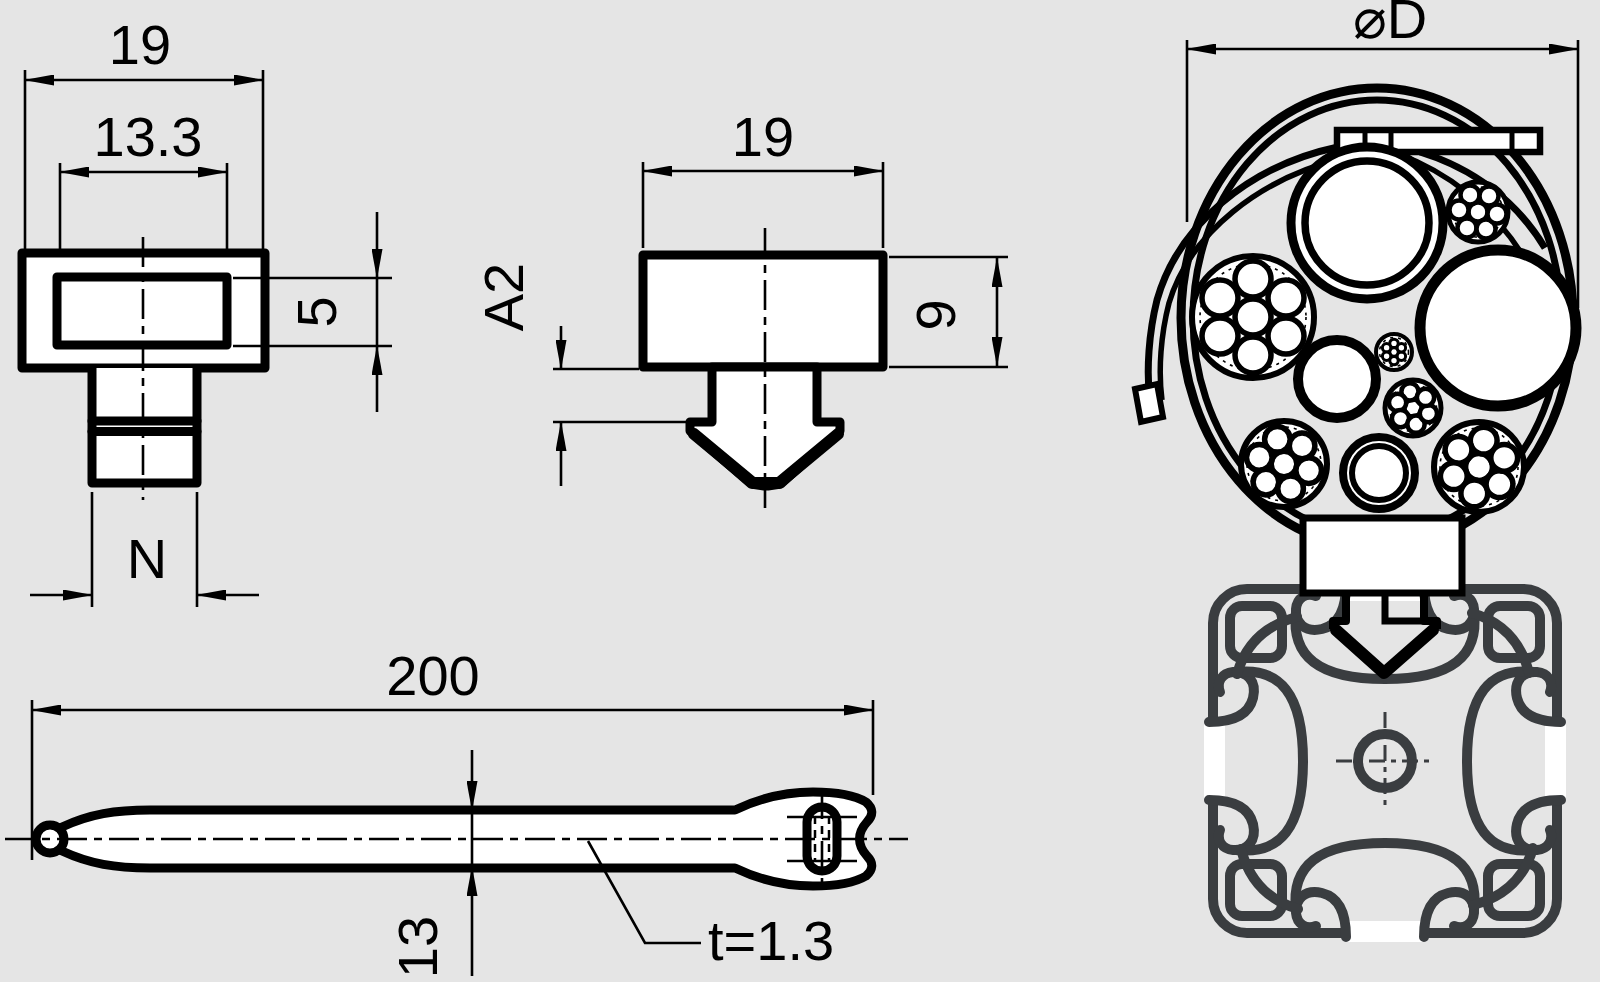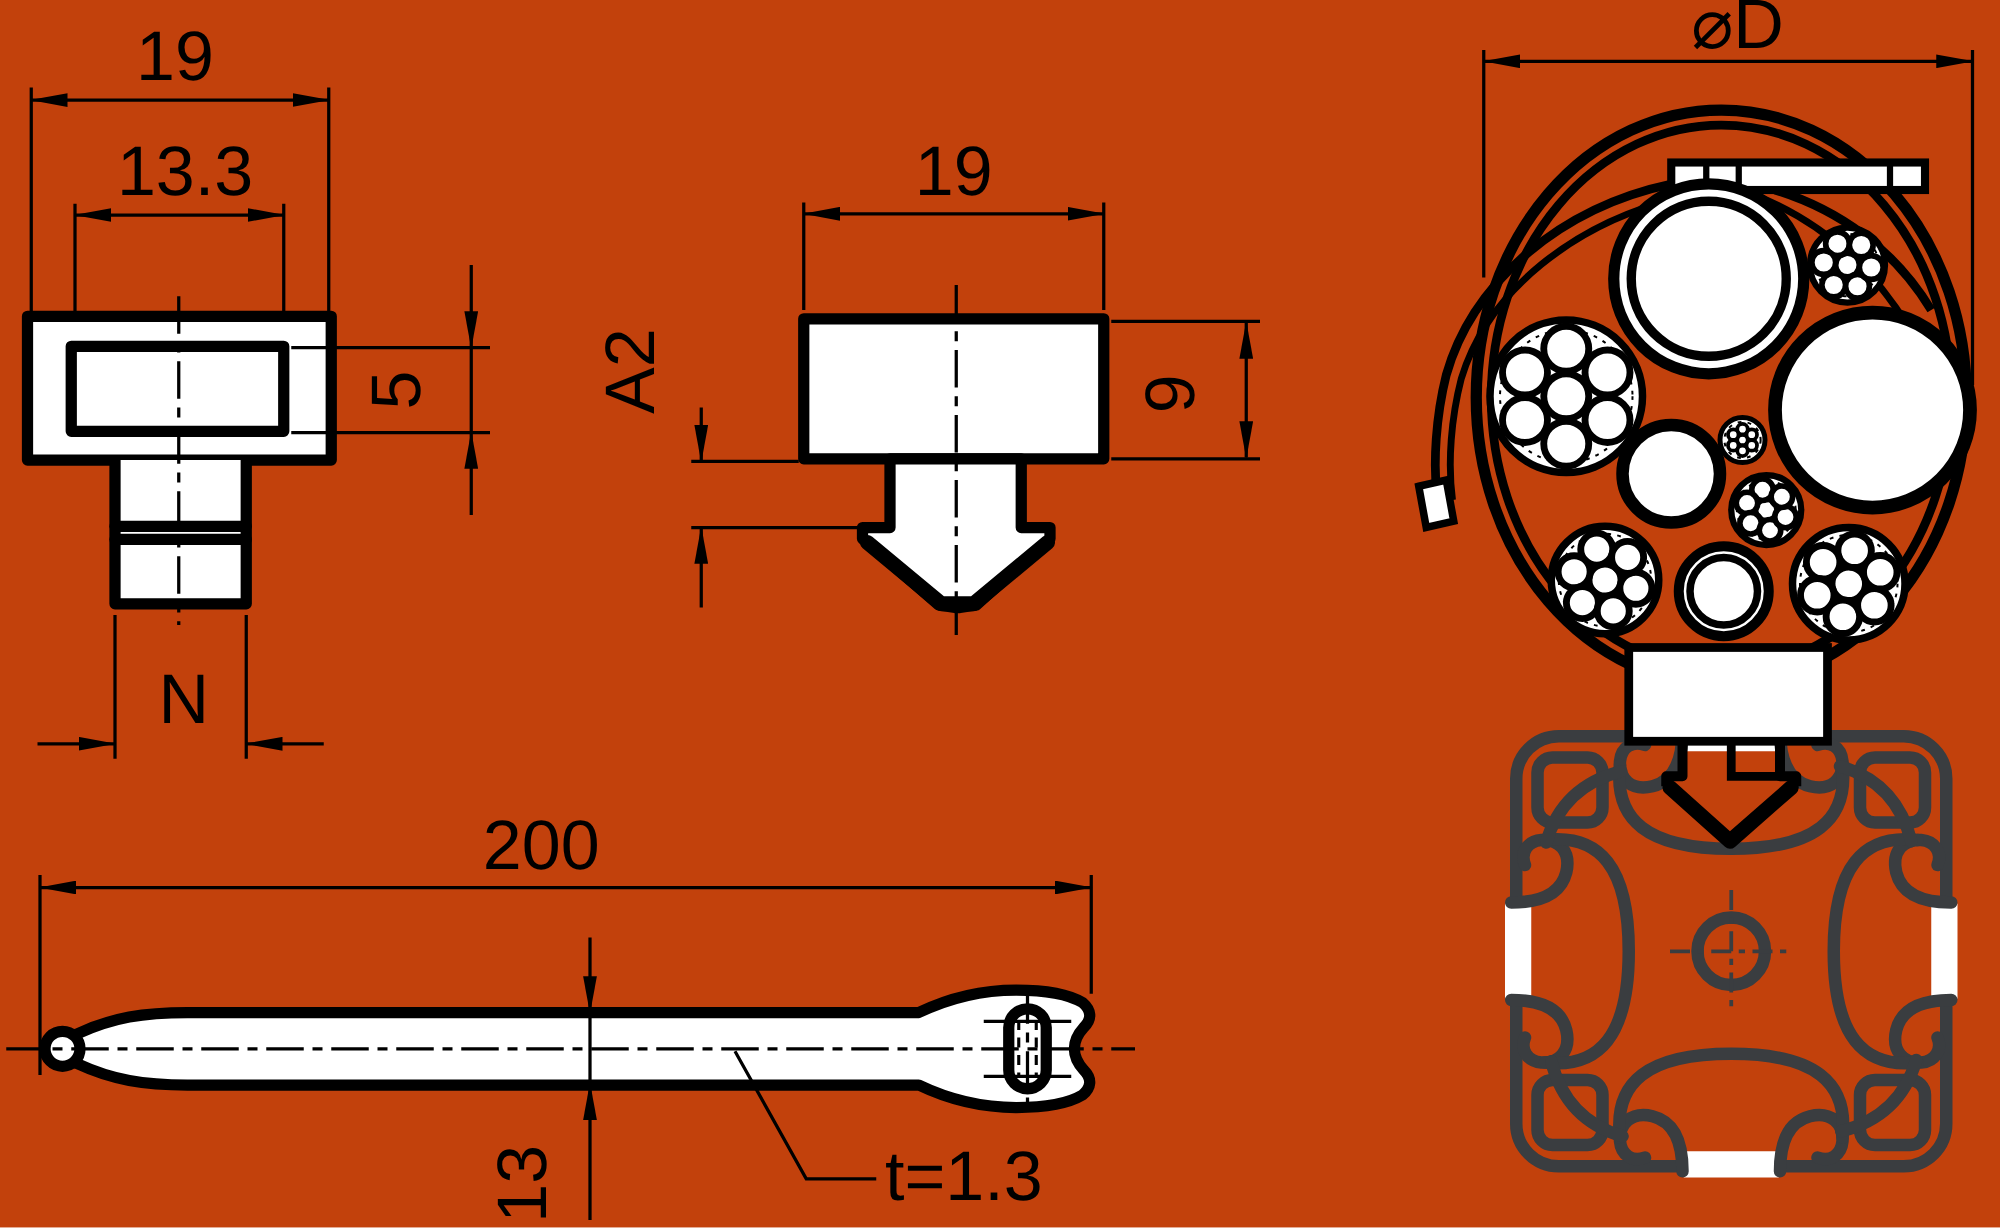--- a/index.html
+++ b/index.html
@@ -1,17 +1,17 @@
 <!DOCTYPE html>
 <html><head>
 <meta charset="utf-8">
 <style>
   html,body{margin:0;padding:0;background:#ffffff;}
   body{font-family:"Liberation Sans","DejaVu Sans",sans-serif;}
-  .canvas{width:1600px;height:982px;position:relative;background:#c2410c;}
+  .canvas{width:1600px;height:982px;position:relative;background:#e5e5e5;}
   svg{display:block;}
   svg text{fill:#000;font-family:"Liberation Sans","DejaVu Sans",sans-serif;font-size:56px;}
   .dim{stroke:#000;stroke-width:2.6;fill:none;}
   .thin{stroke:#000;stroke-width:2.6;fill:none;}
   .cl{stroke:#000;stroke-width:2.6;fill:none;stroke-dasharray:30 7 8 7;}
   .hid{stroke:#000;stroke-width:2.5;fill:none;stroke-dasharray:8 6;}
   .part{stroke:#000;stroke-width:9;fill:#fff;stroke-linejoin:round;}
   .partline{stroke:#000;stroke-width:9;fill:none;stroke-linejoin:round;stroke-linecap:round;}
   .thick{stroke:#000;stroke-width:12;fill:none;stroke-linejoin:round;stroke-linecap:round;}
   .cable{stroke:#000;fill:#fff;}

